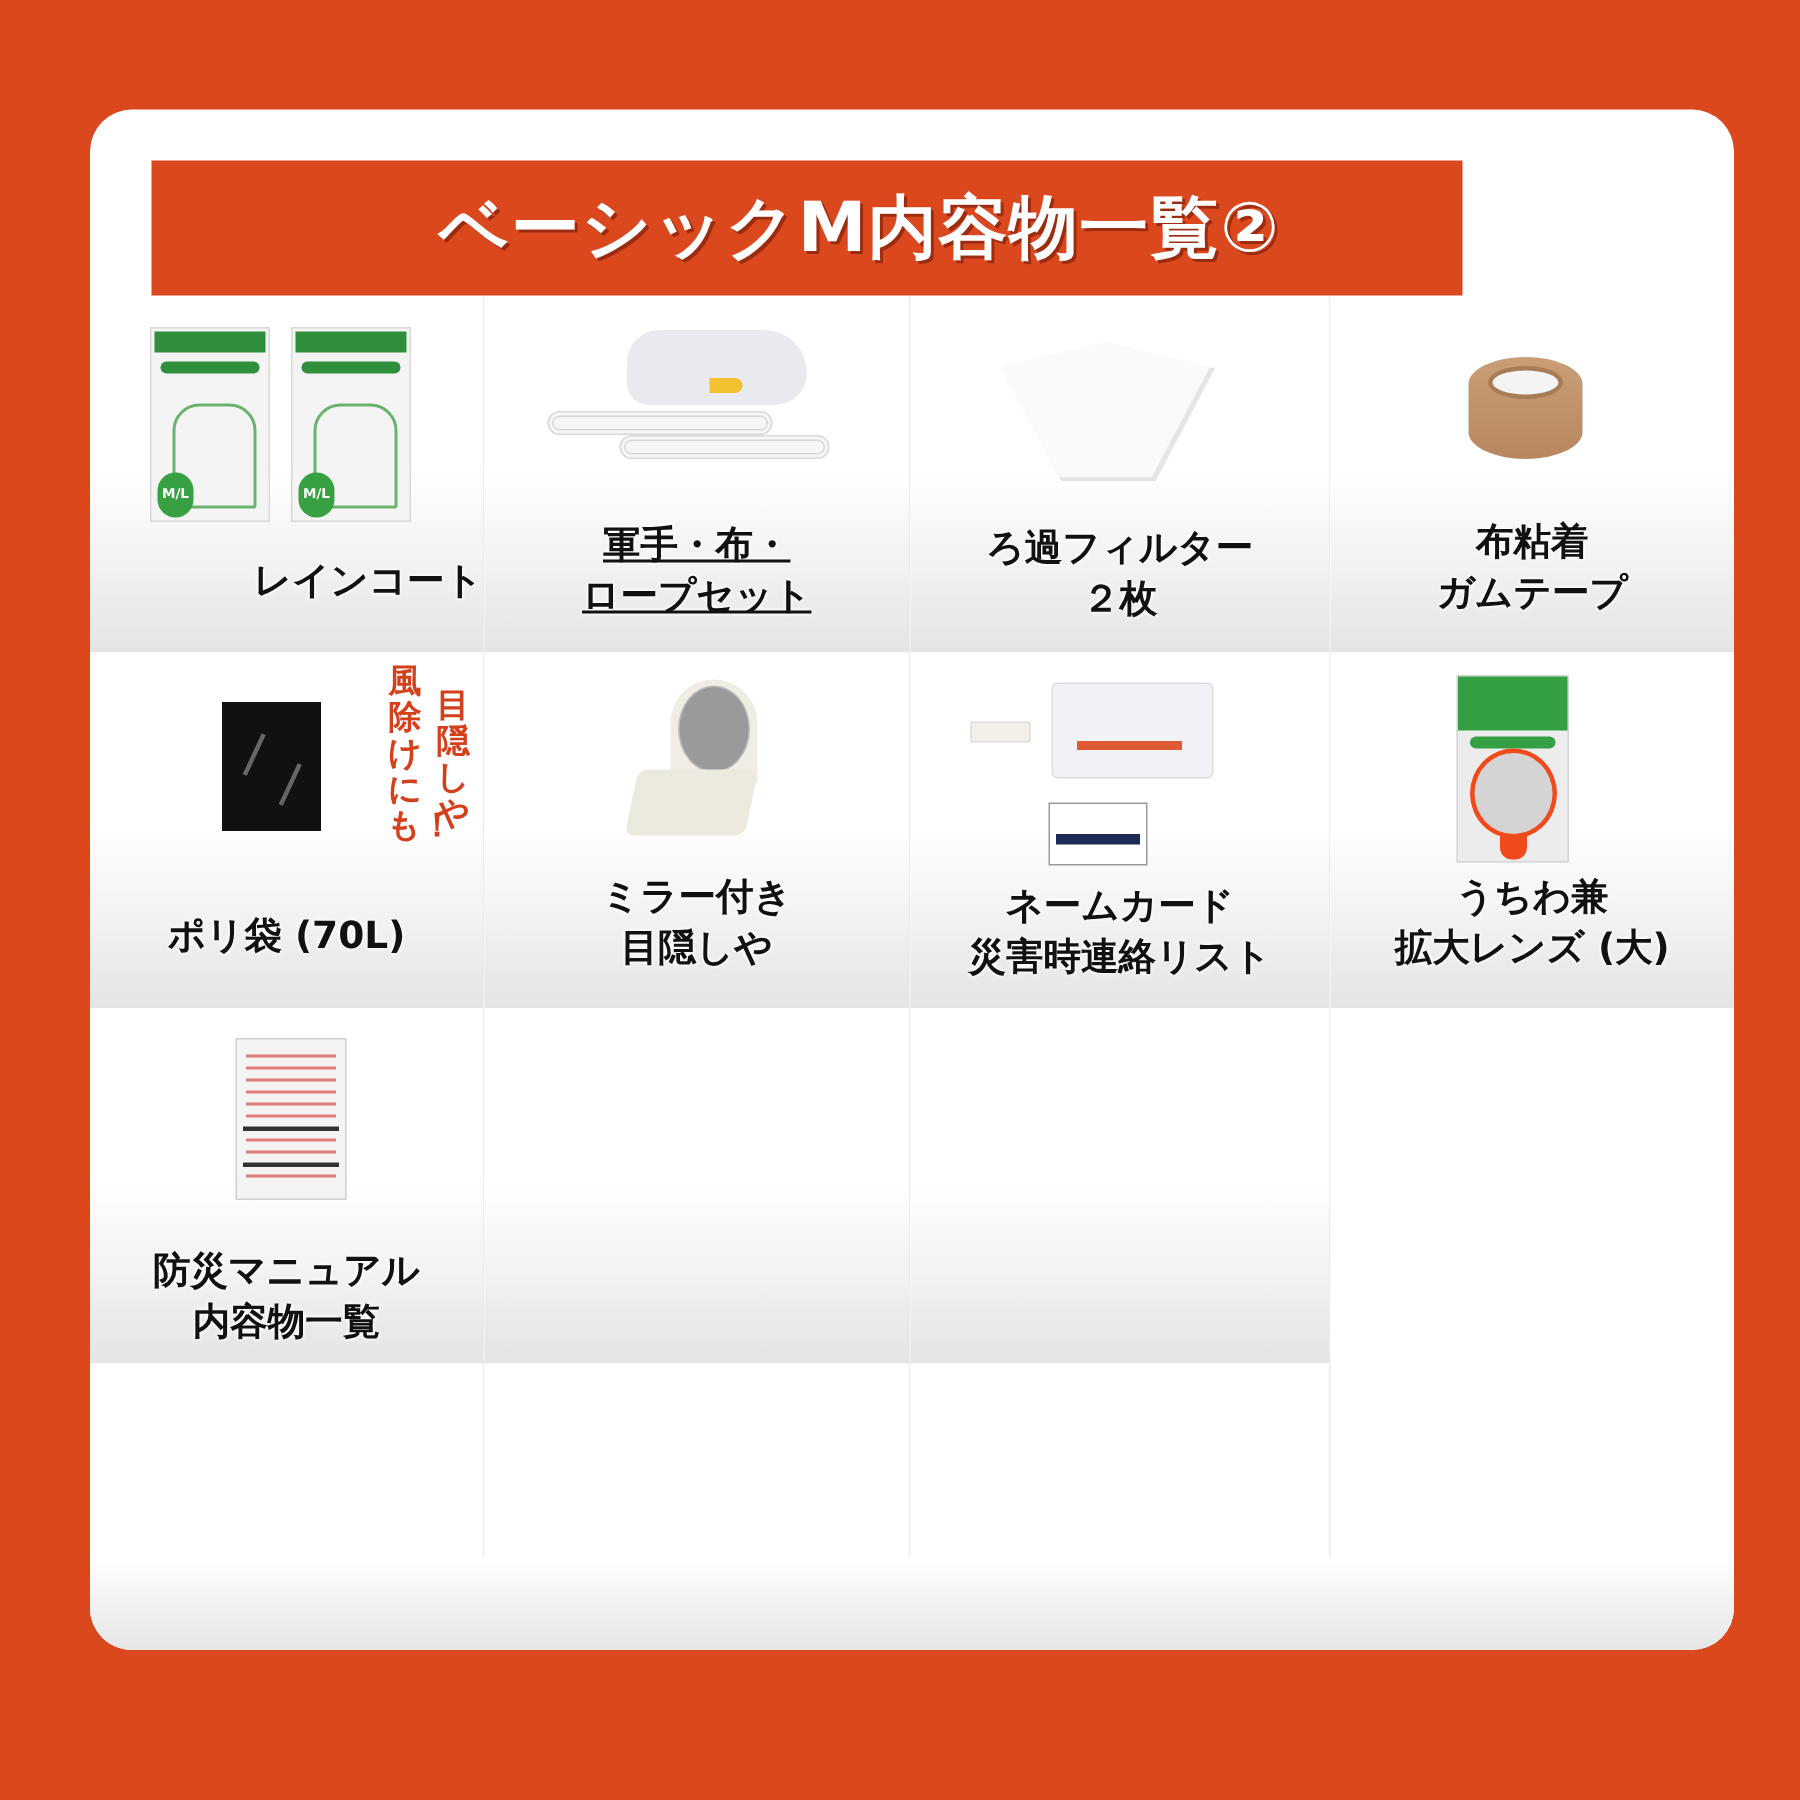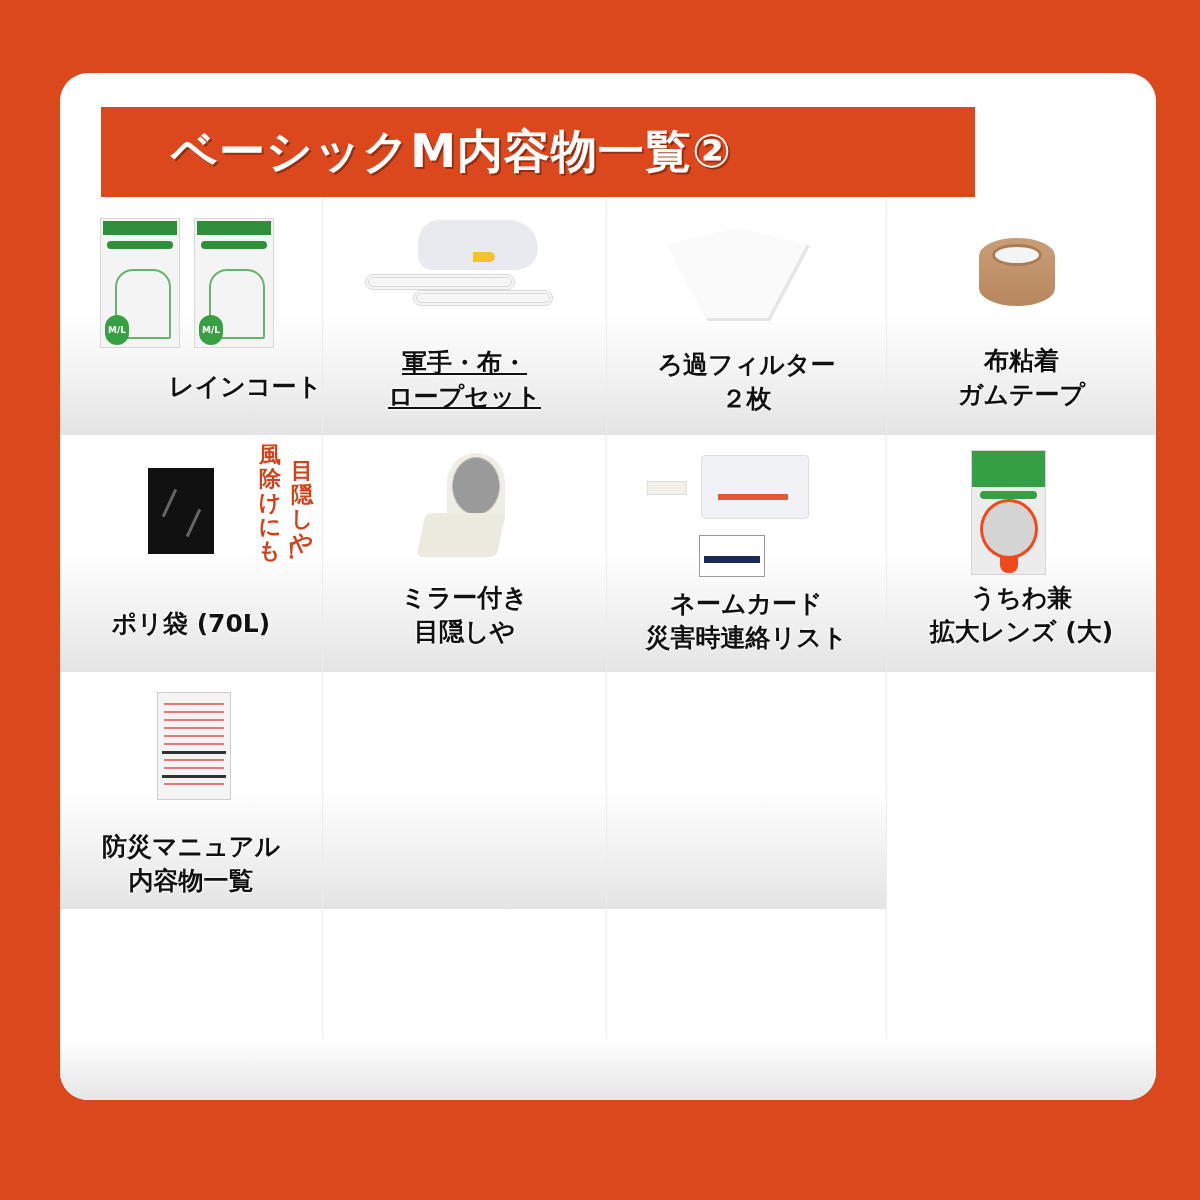--- a/index.html
+++ b/index.html
@@ -10,21 +10,21 @@
     position: absolute; left: 60px; top: 73px; width: 1096px; height: 1027px;
     background: #ffffff; border-radius: 28px; overflow: hidden;
   }
   .card-bottom {
     position: absolute; left: 0; right: 0; top: 965px; bottom: 0;
     background: linear-gradient(to bottom, #ffffff 0%, #f2f2f2 50%, #e6e6e6 100%);
   }
 
   .title-bar {
     position: absolute; left: 41px; top: 34px; width: 874px; height: 90px;
-    background: #dc481e; display: flex; align-items: center; justify-content: flex-start;
+    background: #dc481e; display: flex; align-items: center; justify-content: center;
   }
   .title-text {
     color: #ffffff; font-weight: bold; font-size: 46px; letter-spacing: 1px;
     text-shadow: 2px 2px 0 #9c2c10;
     padding-left: 70px;
   }
 
   .grid {
     position: absolute; left: 0; top: 125px; width: 1096px;
     display: grid; grid-template-columns: 263px 284px 280px 269px;

